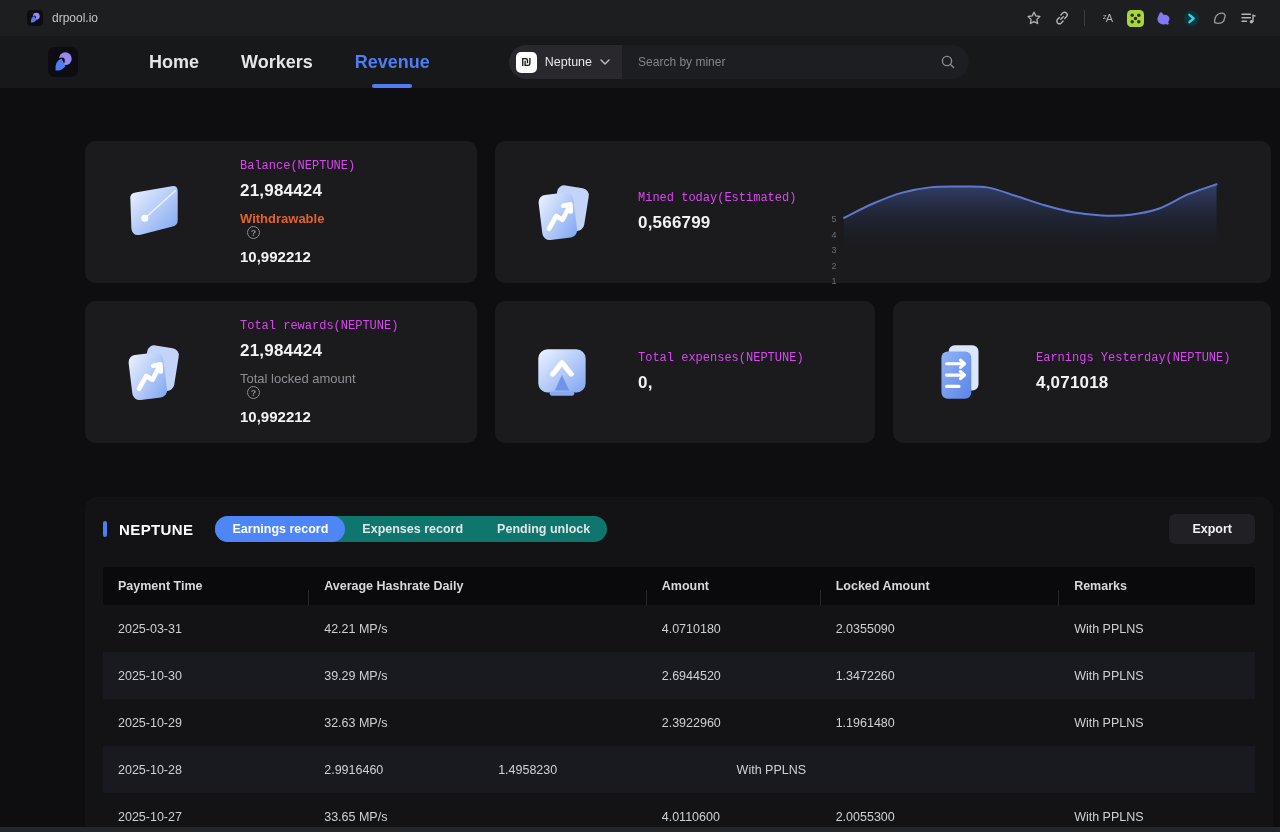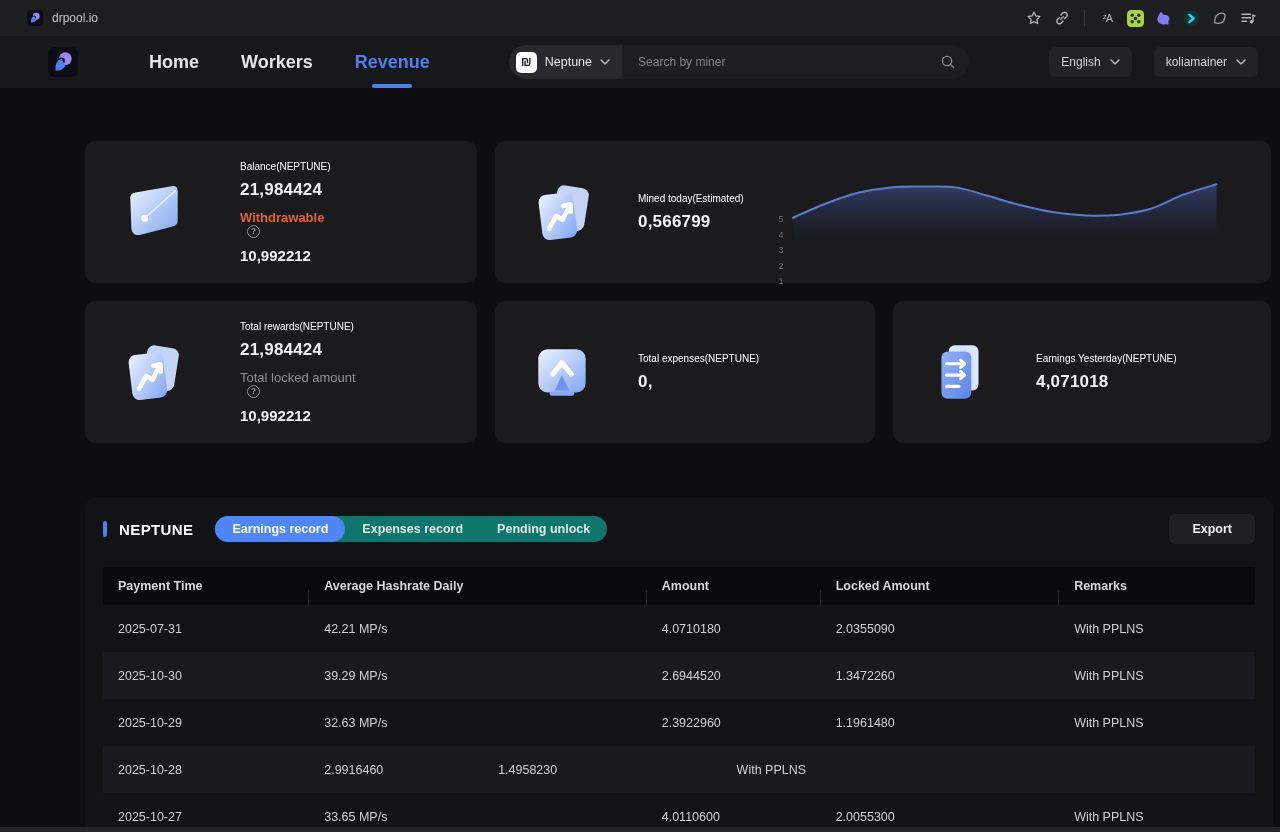--- a/index.html
+++ b/index.html
@@ -47,21 +47,21 @@
   
   main { padding-top:53px; }
   .cards-row { display:flex; gap:18px; margin:0 0 18px 85px; width:1186px; }
   .card { height:142px; background:#1b1b1e; border-radius:10px; display:flex;
     align-items:center; padding-left:33px; }
   .card-icon { width:70px; height:70px; flex:0 0 70px; margin-right:52px; }
   .card.w1 { width:392px; flex:0 0 392px; }
   .card.w2 { width:380px; flex:0 0 380px; }
   .card.grow { flex:1; }
   .card.mined .card-icon, .card.exp .card-icon, .card.yest .card-icon { margin-right:40px; }
-  .stack .label { font-size:10px; color:#ffffff; margin-bottom:8px; }
+  .stack .label { font-size:12px; color:#d946ef; margin-bottom:8px;font-family:Liberation Mono, monospace; }
   .stack .big { font-size:17px; font-weight:700; color:#f1f2f4; letter-spacing:.2px; }
   .stack .big.mb { margin-bottom:10px; }
   .stack .sub-label { font-size:13px; font-weight:700; color:#e2622b; display:flex;
     align-items:flex-start; margin-bottom:9px;flex-direction:column; }
   .stack .sub-label.gray { color:#8e8f94; font-weight:400; }
   .stack .sub-value { font-size:15px; font-weight:700; color:#f1f2f4; }
   .help { width:13px; height:13px; border:1.2px solid #8d8e92; border-radius:50%;
     color:#8d8e92; font-size:9px; font-weight:700; display:inline-flex; align-items:center;
     justify-content:center; margin-left:7px; cursor:pointer; }
 
@@ -213,34 +213,20 @@
           <polyline points="1,1 5,5 9,1" fill="none" stroke="#c0c1c4" stroke-width="1.4" stroke-linecap="round" stroke-linejoin="round"></polyline>
         </svg>
     </div>
     <input class="search-input" type="text" placeholder="Search by miner" style="">
     <svg class="magnifier" width="16" height="16" viewBox="0 0 16 16">
         <circle cx="7" cy="7" r="4.6" fill="none" stroke="#8a8b90" stroke-width="1.4"></circle>
         <line x1="10.5" y1="10.5" x2="13.6" y2="13.6" stroke="#8a8b90" stroke-width="1.4" stroke-linecap="round"></line>
       </svg>
   </div>
 
-  <div class="nav-right">
-    <button class="pill-btn">
-      <span>English</span>
-      <svg width="10" height="6" viewBox="0 0 10 6">
-          <polyline points="1,1 5,5 9,1" fill="none" stroke="#c0c1c4" stroke-width="1.4" stroke-linecap="round" stroke-linejoin="round"></polyline>
-        </svg>
-    </button>
-    <button class="pill-btn">
-      <span>koliamainer</span>
-      <svg width="10" height="6" viewBox="0 0 10 6">
-          <polyline points="1,1 5,5 9,1" fill="none" stroke="#c0c1c4" stroke-width="1.4" stroke-linecap="round" stroke-linejoin="round"></polyline>
-        </svg>
-    </button>
-  </div>
 </header>
 
 <main>
 
   <div class="cards-row">
     <div class="card w1">
       <svg class="card-icon" viewBox="0 0 68 68">
         <path d="M12 22 Q11 16 17 15 L52 9 Q58 8 58 14 L58 42 Q58 47 53 48 L22 56 Q14 58 13 50 Z" fill="url(#gIcon)"></path>
         <path d="M56 13 L26 40" stroke="#ffffff" stroke-width="1.4" opacity="0.7" fill="none"></path>
         <circle cx="26" cy="40" r="3.4" fill="#ffffff"></circle>
@@ -362,21 +348,21 @@
 
     <div class="thead">
       <div class="cell c0">Payment Time</div>
       <div class="cell c1">Average Hashrate Daily</div>
       <div class="cell c2">Amount</div>
       <div class="cell c3">Locked Amount</div>
       <div class="cell c4">Remarks</div>
     </div>
 
     <div class="trow">
-      <div class="cell c0">2025-07-31</div>
+      <div class="cell c0">2025-03-31</div>
       <div class="cell c1">42.21 MP/s</div>
       <div class="cell c2">4.0710180</div>
       <div class="cell c3">2.0355090</div>
       <div class="cell c4">With PPLNS</div>
     </div>
     <div class="trow striped">
       <div class="cell c0">2025-10-30</div>
       <div class="cell c1">39.29 MP/s</div>
       <div class="cell c2">2.6944520</div>
       <div class="cell c3">1.3472260</div>

